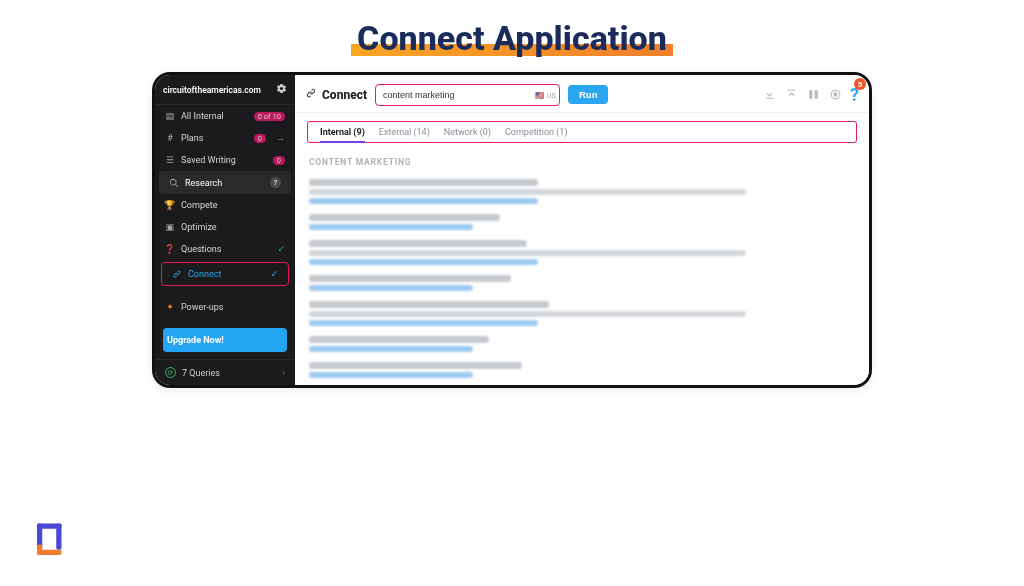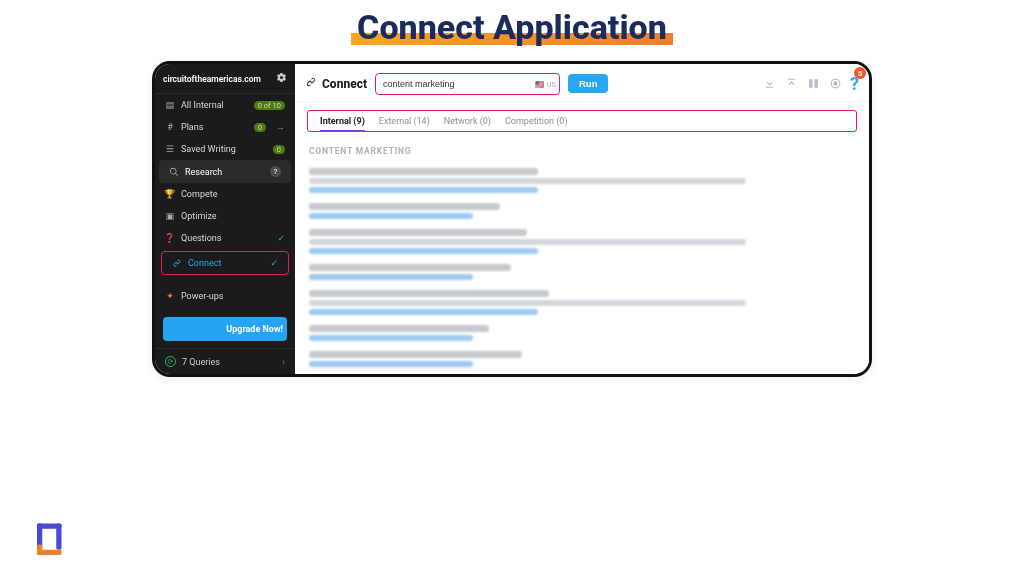--- a/index.html
+++ b/index.html
@@ -6,21 +6,21 @@
   body {
     font-family: -apple-system, BlinkMacSystemFont, "Segoe UI", Roboto, Arial, sans-serif;
     background: #fff;
     width: 1024px;
     height: 586px;
     position: relative;
     overflow: hidden;
   }
   .page-title-wrap {
     text-align: center;
-    margin-top: 7px;
+    margin-top: 18px;
     margin-bottom: 14px;
   }
   .page-title {
     display: inline-block;
     font-size: 34px;
     font-weight: 800;
     color: #1b2c5c;
     position: relative;
     padding: 0 6px;
   }
@@ -70,21 +70,21 @@
   }
   .sb-item {
     display:flex; align-items:center; gap:6px;
     padding:6px 10px;
     font-size:9px; color:#d7d7d9;
     cursor:pointer;
     position:relative;
   }
   .sb-item .count-pill {
     margin-left:auto;
-    background:#4d7c0f; color:#cfcfd1;
+    background:#be185d; color:#cfcfd1;
     border-radius:6px; padding:0 4px; font-size:7.5px;
   }
   .sb-item .arrow { margin-left:auto; color:#888; font-size:9px; }
   .sb-item.active-research {
     background:#2a2a2c; color:#fff; border-radius:4px; margin:0 4px;
   }
   .sb-item.active-research .help-badge {
     margin-left:auto; width:11px; height:11px; border-radius:50%;
     background:#4d4d50; color:#fff; font-size:8px; display:flex;
     align-items:center; justify-content:center;
@@ -92,21 +92,21 @@
   .sb-item.connect-item {
     border:1.5px solid #e5195d; border-radius:4px; margin:2px 6px; color:#2aa7f0;
   }
   .sb-item.connect-item .check { margin-left:auto; color:#2aa7f0; font-size:9px; }
   .sb-item.questions .check { margin-left:auto; color:#25b39a; font-size:9px; }
   .sb-icon { width:10px; display:inline-flex; justify-content:center; color:#a9a9ab; }
   .sb-icon svg { width:10px; height:10px; fill:currentColor; }
   .upgrade-btn {
     margin:10px 8px 6px;
     background:#24a4f2; color:#fff; font-weight:700;
-    text-align:right; font-size:9px;
+    text-align:left; font-size:9px;
     padding:7px 4px; border-radius:4px; cursor:pointer;
   }
   .sb-bottom {
     margin-top:auto;
     border-top:1px solid #2b2b2d;
     padding:7px 10px;
     display:flex; align-items:center; gap:6px;
     font-size:9px; color:#cfcfd1;
   }
   .sb-bottom .q-icon {
@@ -335,21 +335,21 @@
         <span class="help-q">?
           <span class="badge">5</span>
         </span>
       </div>
     </div>
 
     <div class="tabs-row">
       <span class="tab active">Internal (9)</span>
       <span class="tab">External (14)</span>
       <span class="tab">Network (0)</span>
-      <span class="tab">Competition (0)</span>
+      <span class="tab">Competition (1)</span>
     </div>
 
     <div class="section-heading">CONTENT MARKETING</div>
 
     <div class="results">
 
       <div class="result-item">
         <div class="blur-line blur-title"></div>
         <div class="blur-line blur-sub"></div>
         <div class="blur-line blur-link"></div>

